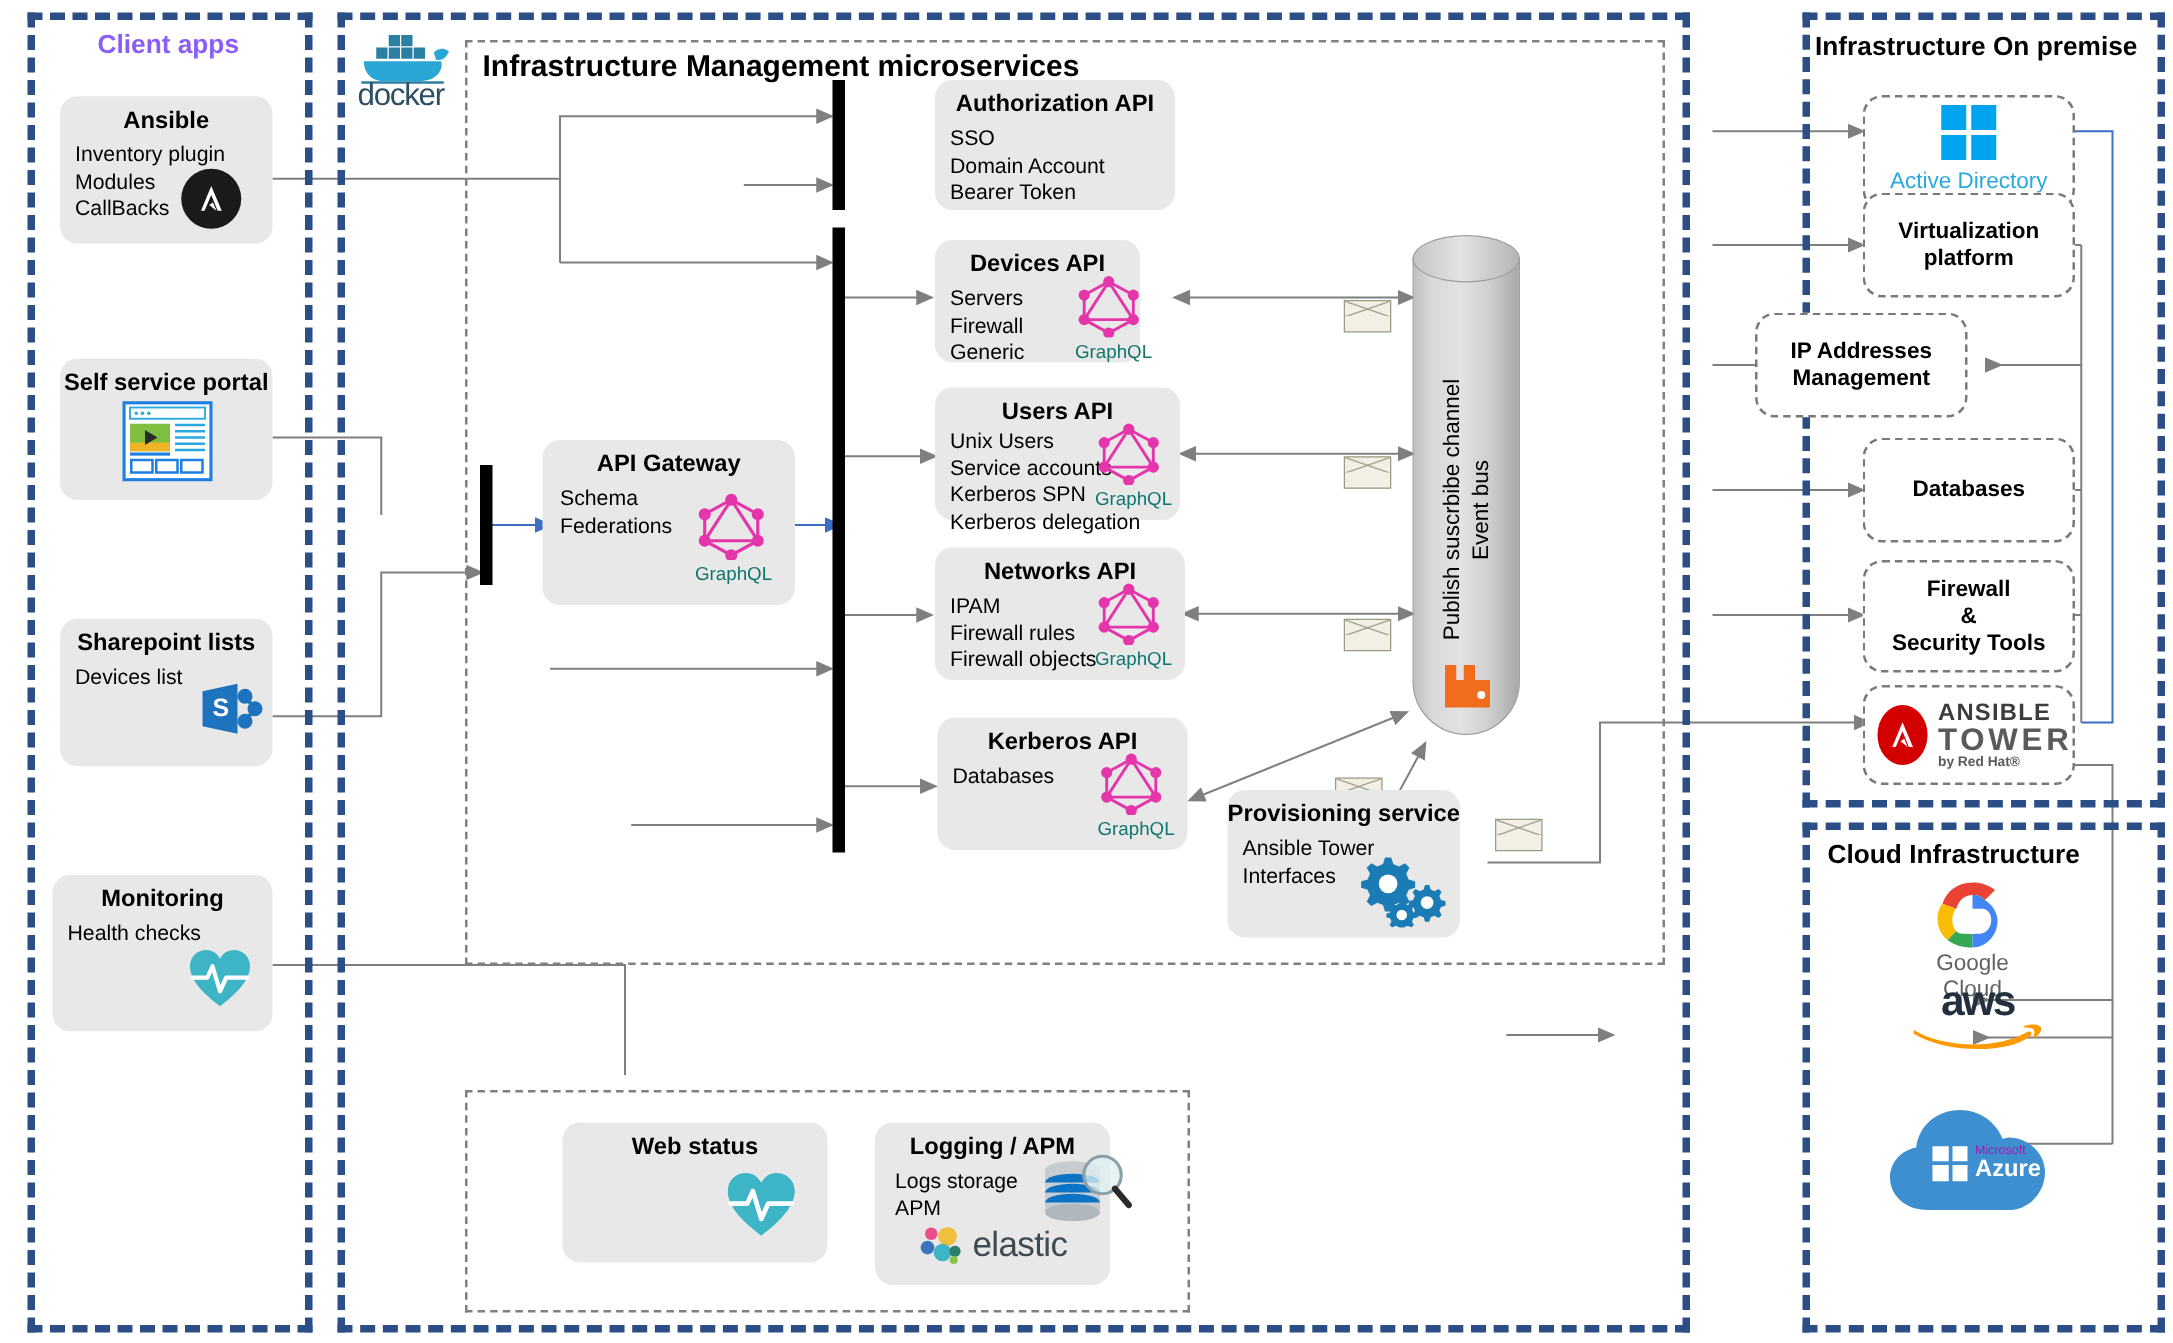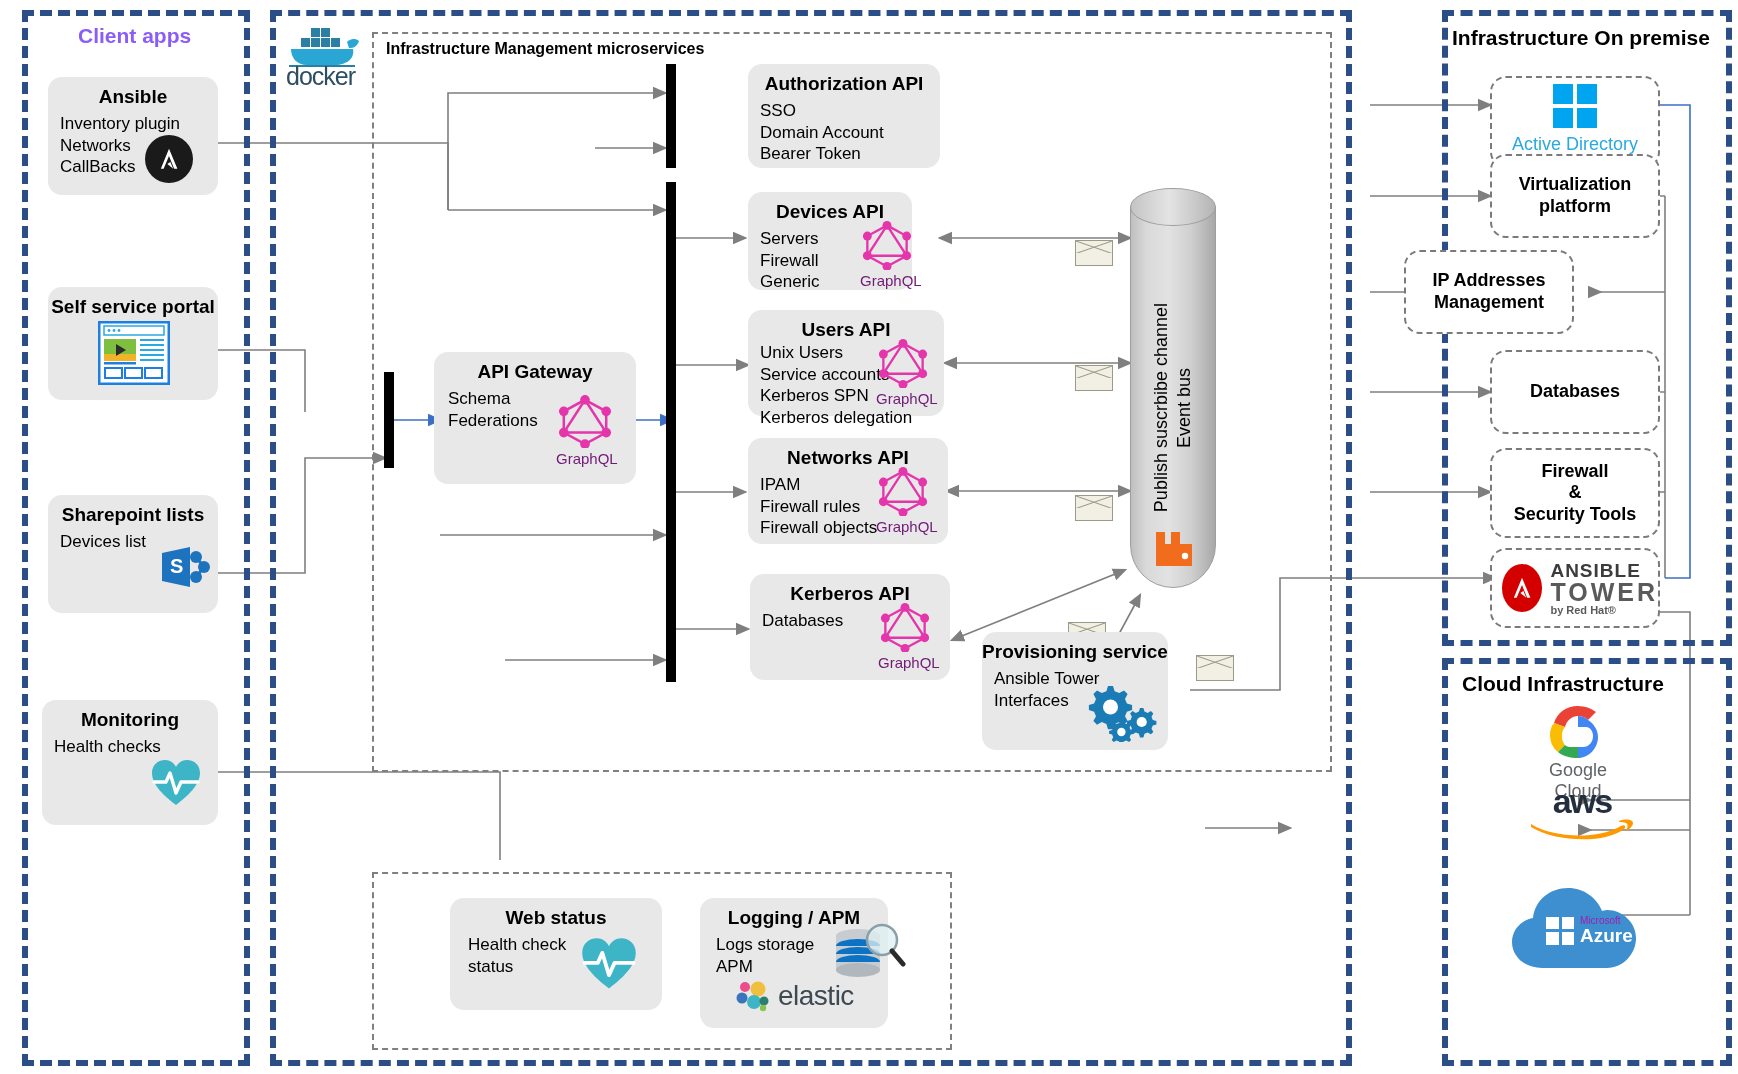--- a/index.html
+++ b/index.html
@@ -7,42 +7,42 @@
        font-family:"Liberation Sans", sans-serif;color:#000;}
   #stage{position:absolute;left:0;top:0;width:1738px;height:1074px;}
 
   
   .zone{position:absolute;border:6px dashed #2b4e86;box-sizing:border-box;}
   .zone-title{position:absolute;font-weight:bold;font-size:21px;}
   .zone-title.blue{color:#8b5cf6;}
 
   
   .dashbox{position:absolute;border:2px dashed #808080;box-sizing:border-box;}
-  .dashbox-title{position:absolute;font-weight:bold;font-size:16px;color:#000;}
+  .dashbox-title{position:absolute;font-weight:bold;font-size:24px;color:#000;}
 
   
   .card{position:absolute;background:#e8e8e8;border-radius:14px;box-sizing:border-box;}
   .card-title{text-align:center;font-weight:bold;font-size:19px;padding-top:9px;line-height:1.15;}
   .card-lines{font-size:17px;line-height:1.28;padding:5px 0 0 12px;}
   .card-lines div{white-space:nowrap;}
 
   
   .opbox{position:absolute;border:2px dashed #7a7a7a;border-radius:16px;box-sizing:border-box;
          display:flex;align-items:center;justify-content:center;text-align:center;
          font-weight:bold;font-size:18px;line-height:1.2;background:#fff;}
 
   
   .bbar{position:absolute;background:#000;}
 
   
   #wires{position:absolute;left:0;top:0;width:1738px;height:1074px;pointer-events:none;}
 
   
   .ico{position:absolute;}
-  .gql-label{font-size:15px;color:#701a75;text-align:center;margin-top:-2px;}
+  .gql-label{font-size:15px;color:#0f766e;text-align:center;margin-top:-2px;}
 
   .envelope{position:absolute;width:38px;height:26px;background:#f2f0e4;
             border:1.5px solid #9a9a86;box-sizing:border-box;}
   .envelope:before{content:"";position:absolute;left:0;top:0;width:100%;height:100%;
      background:
        linear-gradient(to bottom right, transparent calc(50% - 1px), #9a9a86 50%, transparent calc(50% + 1px)) no-repeat,
        linear-gradient(to bottom left,  transparent calc(50% - 1px), #9a9a86 50%, transparent calc(50% + 1px)) no-repeat;
      background-size:100% 52%,100% 52%;background-position:0 0,0 0;}
 
   
@@ -168,21 +168,21 @@
     </g>
   </svg>
 
   <div class="zone" style="left:22px;top:10px;width:228px;height:1056px;"></div>
   <div class="zone-title blue" style="left:78px;top:24px;">Client apps</div>
 
   <div class="card" style="left:48px;top:77px;width:170px;height:118px;">
     <div class="card-title">Ansible</div>
     <div class="card-lines">
       <div>Inventory plugin</div>
-      <div>Networks</div>
+      <div>Modules</div>
       <div>CallBacks</div>
     </div>
     <div class="ansible-logo" style="left:97px;top:58px;width:48px;height:48px;">
       <svg width="28" height="28" viewBox="0 0 24 24">
           <path d="M12 3.2 L19.2 20.3 L16.4 20.3 L12 9.4 L7.4 20.3 L5 20.3 Z M12 11.8 L15.6 20.3 L10.6 16.3 L13.1 14.6 Z" fill="#fff"></path>
         </svg>
     </div>
   </div>
 
   <div class="card" style="left:48px;top:287px;width:170px;height:113px;">
@@ -443,24 +443,20 @@
           <circle cx="35.4" cy="52" r="4.2" fill="#fff"></circle>
         </g>
       </svg>
     </div>
   </div>
 
   <div class="dashbox" style="left:372px;top:872px;width:580px;height:178px;"></div>
 
   <div class="card" style="left:450px;top:898px;width:212px;height:112px;">
     <div class="card-title">Web status</div>
-    <div class="card-lines" style="padding-left:18px;">
-      <div>Health check</div>
-      <div>status</div>
-    </div>
     <div class="heart" style="left:130px;top:38px;">
       <svg width="58" height="56" viewBox="0 0 52 50">
         <path d="M26 47 C6 32 2 22 2 15 C2 7 8 2 15 2 C20 2 24 5 26 9 C28 5 32 2 37 2 C44 2 50 7 50 15 C50 22 46 32 26 47 Z" fill="#3eb5c6"></path>
         <path d="M4 24 L16 24 L20 15 L26 35 L31 24 L48 24" stroke="#fff" stroke-width="3.4" fill="none" stroke-linejoin="round" stroke-linecap="round"></path>
       </svg>
     </div>
   </div>
 
   <div class="card" style="left:700px;top:898px;width:188px;height:130px;">
     <div class="card-title">Logging / APM</div>

